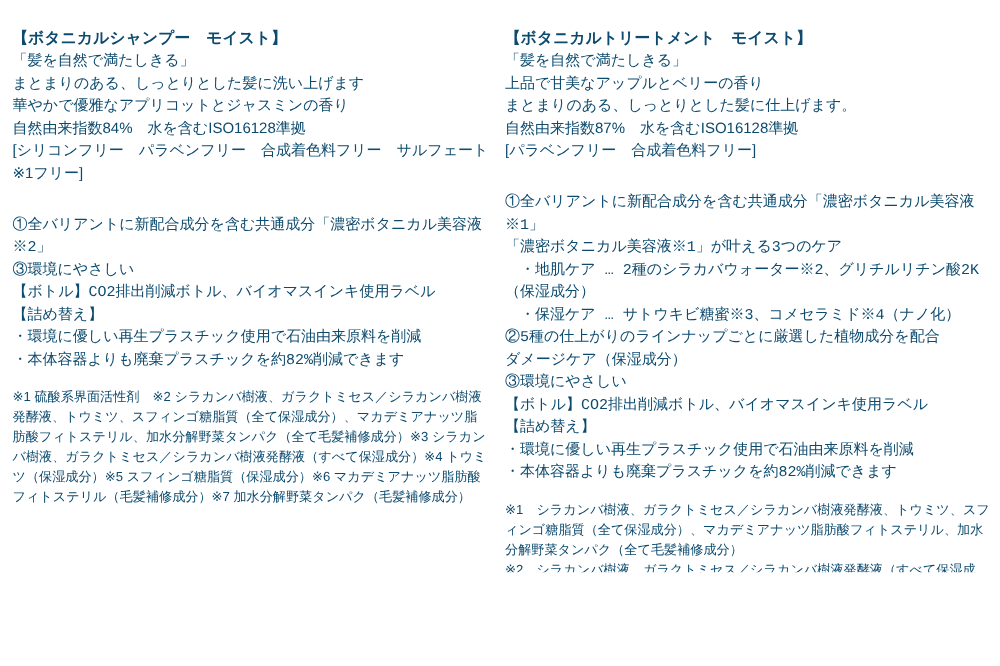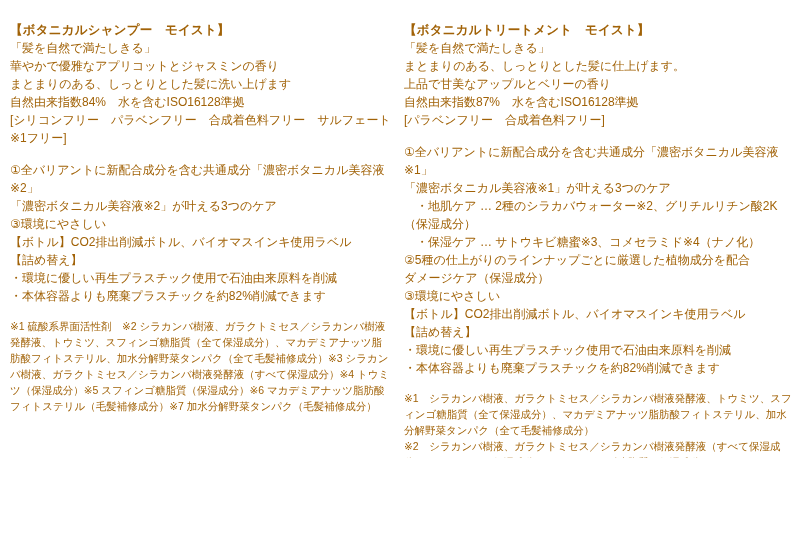--- a/index.html
+++ b/index.html
@@ -2,77 +2,76 @@
 <html lang="ja"><head>
 <meta charset="utf-8">
 <style>
   html, body { margin:0; padding:0; background:#ffffff; }
   .page {
     position:relative;
     width:800px; height:458px;
     background:#ffffff;
     overflow:hidden;
     font-family:"Liberation Sans","DejaVu Sans",sans-serif;
-    color:#a16207;
+    color:#0c4a6e;
   }
   .col { position:absolute; top:21px; }
   .col-left  { left:10px;  width:381px; }
   .col-right { left:404px; width:392px; }
   .title {
     margin:0;
     font-size:12.5px;
     font-weight:bold;
     line-height:18px;
     letter-spacing:0.2px;
   }
   .col p {
     margin:0;
     font-size:12px;
     line-height:18px;
     overflow-wrap:break-word;
     word-break:normal;
   }
-  .features { margin-top:14px; }
+  .features { margin-top:24px;font-family:Liberation Mono, monospace; }
   .notes { margin-top:13px; }
   .notes p { font-size:10.5px; line-height:16px; }
 </style>
 </head>
 <body>
 
 <div class="page">
 
   <div class="col col-left">
     <h2 class="title">【ボタニカルシャンプー　モイスト】</h2>
     <div class="intro">
       <p>「髪を自然で満たしきる」</p>
+      <p>まとまりのある、しっとりとした髪に洗い上げます</p>
       <p>華やかで優雅なアプリコットとジャスミンの香り</p>
-      <p>まとまりのある、しっとりとした髪に洗い上げます</p>
       <p>自然由来指数84%　水を含むISO16128準拠</p>
       <p>[シリコンフリー　パラベンフリー　合成着色料フリー　サルフェート※1フリー]</p>
     </div>
     <div class="features">
       <p>①全バリアントに新配合成分を含む共通成分「濃密ボタニカル美容液※2」</p>
-      <p>「濃密ボタニカル美容液※2」が叶える3つのケア</p>
       <p>③環境にやさしい</p>
       <p>【ボトル】CO2排出削減ボトル、バイオマスインキ使用ラベル</p>
       <p>【詰め替え】</p>
       <p>・環境に優しい再生プラスチック使用で石油由来原料を削減</p>
       <p>・本体容器よりも廃棄プラスチックを約82%削減できます</p>
     </div>
     <div class="notes">
       <p>※1 硫酸系界面活性剤　※2 シラカンバ樹液、ガラクトミセス／シラカンバ樹液発酵液、トウミツ、スフィンゴ糖脂質（全て保湿成分）、マカデミアナッツ脂肪酸フィトステリル、加水分解野菜タンパク（全て毛髪補修成分）※3 シラカンバ樹液、ガラクトミセス／シラカンバ樹液発酵液（すべて保湿成分）※4 トウミツ（保湿成分）※5 スフィンゴ糖脂質（保湿成分）※6 マカデミアナッツ脂肪酸フィトステリル（毛髪補修成分）※7 加水分解野菜タンパク（毛髪補修成分）</p>
     </div>
   </div>
 
   <div class="col col-right">
     <h2 class="title">【ボタニカルトリートメント　モイスト】</h2>
     <div class="intro">
       <p>「髪を自然で満たしきる」</p>
+      <p>上品で甘美なアップルとベリーの香り</p>
       <p>まとまりのある、しっとりとした髪に仕上げます。</p>
-      <p>上品で甘美なアップルとベリーの香り</p>
       <p>自然由来指数87%　水を含むISO16128準拠</p>
       <p>[パラベンフリー　合成着色料フリー]</p>
     </div>
     <div class="features">
       <p>①全バリアントに新配合成分を含む共通成分「濃密ボタニカル美容液※1」</p>
       <p>「濃密ボタニカル美容液※1」が叶える3つのケア</p>
       <p>　・地肌ケア … 2種のシラカバウォーター※2、グリチルリチン酸2K（保湿成分）</p>
       <p>　・保湿ケア … サトウキビ糖蜜※3、コメセラミド※4（ナノ化）</p>
       <p>②5種の仕上がりのラインナップごとに厳選した植物成分を配合</p>
       <p>ダメージケア（保湿成分）</p>

